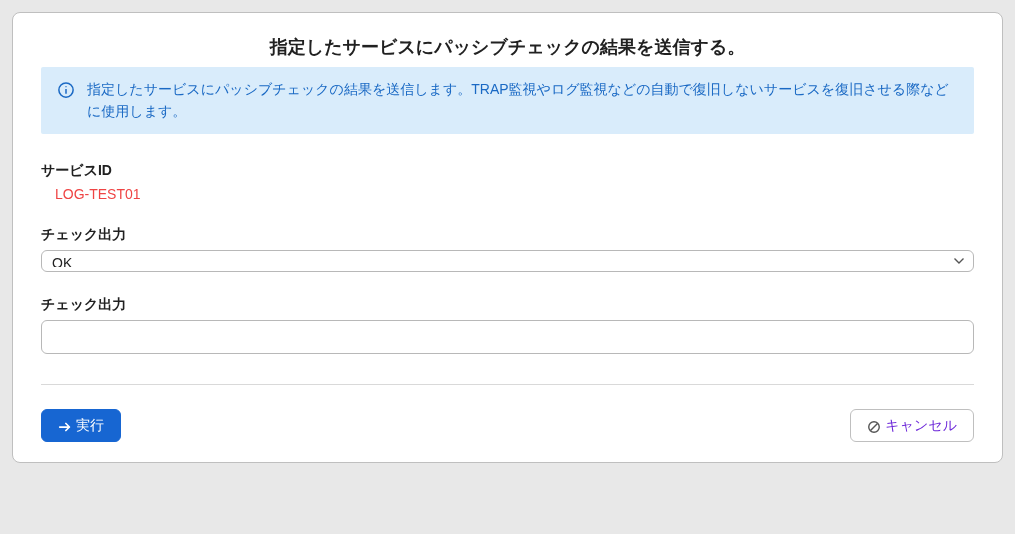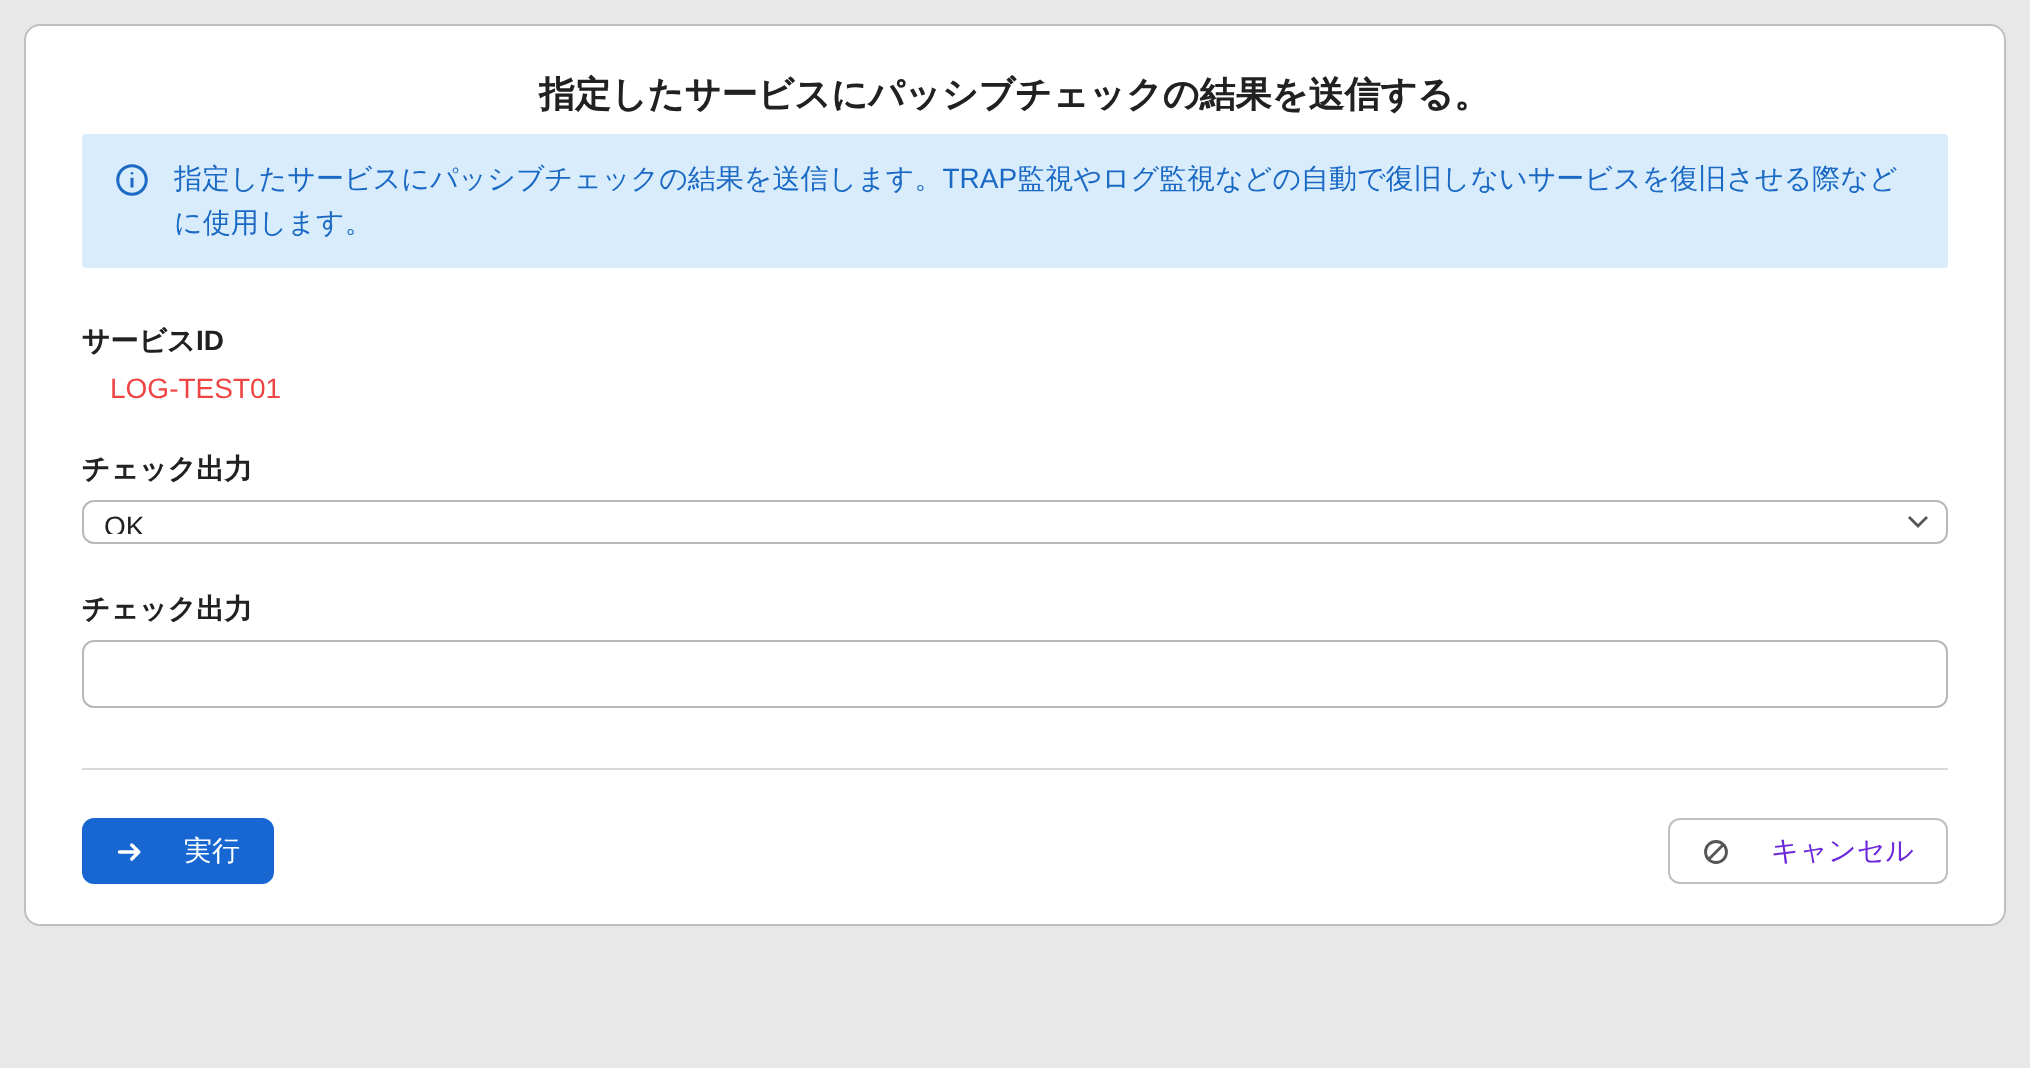--- a/index.html
+++ b/index.html
@@ -109,22 +109,22 @@
       border-top: 1px solid #d9d9d9;
       margin: 30px 0 24px 0;
     }
     .actions {
       display: flex;
       justify-content: space-between;
       align-items: center;
     }
     .btn {
       display: inline-flex;
-      align-items: center;
-      gap: 20px;
+      align-items: flex-end;
+      gap: 4px;
       font-size: 14px;
       border-radius: 6px;
       padding: 7px 16px;
       cursor: pointer;
       border: 1px solid transparent;
       line-height: 1.2;
     }
     .btn-primary {
       background: #1766d2;
       color: #ffffff;

